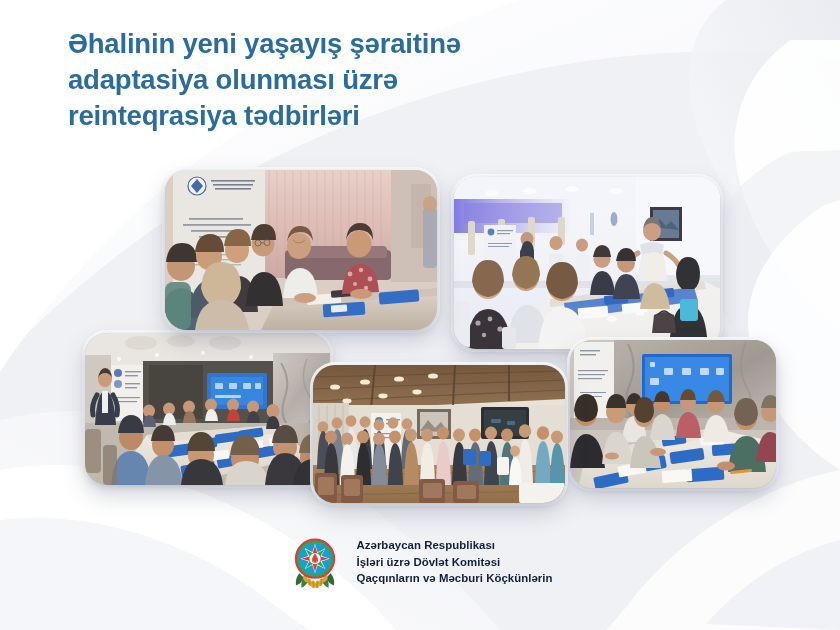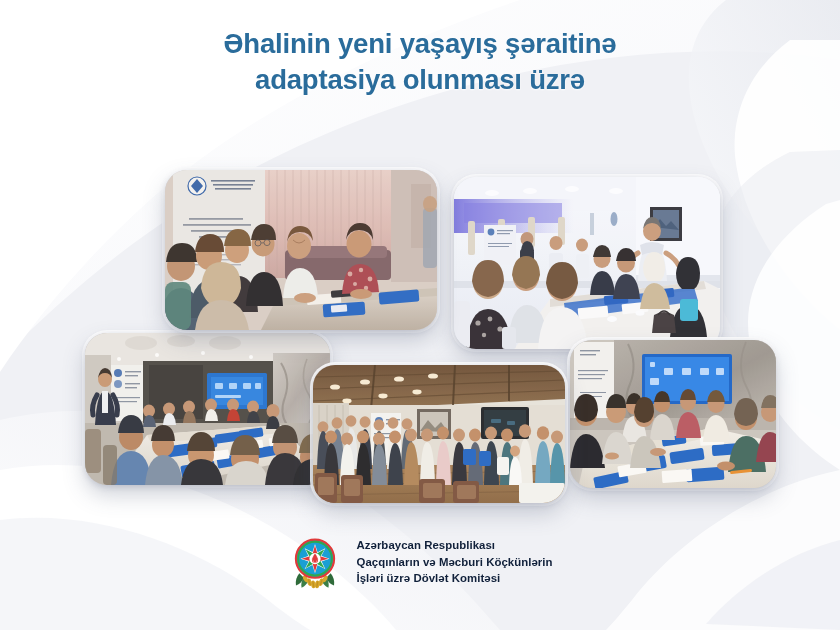--- a/index.html
+++ b/index.html
@@ -11,25 +11,25 @@
   .stage{position:relative;width:840px;height:630px;overflow:hidden;background:#eef0f4;}
 
   
   .bg-base{position:absolute;inset:0;
     background:linear-gradient(150deg,#ffffff 0%,#fbfbfd 28%,#f3f4f8 58%,#eceef3 78%,#e7e9ef 100%);}
   .bg-waves{position:absolute;inset:0;}
   .bg-waves svg{width:100%;height:100%;display:block;}
 
   
   .title{
-    position:absolute;left:0;right:0;top:26px;text-align:center;
+    position:absolute;left:0;right:0;top:26px;text-align:left;
     color:#2a6c9b;font-size:27.5px;font-weight:700;line-height:1.30;
     letter-spacing:-0.2px;
     text-shadow:0 1px 2px rgba(255,255,255,.85);
-    padding:0 98px;box-sizing:border-box;
+    padding:0 68px;box-sizing:border-box;
   }
   .title .tl{display:block;}
 
   
   .collage{position:absolute;left:0;top:0;width:840px;height:630px;}
   .photo{
     position:absolute;border-radius:22px;overflow:hidden;
     box-shadow:0 10px 22px rgba(70,80,110,.26),
                0 2px 6px rgba(70,80,110,.18),
                0 0 0 3px rgba(255,255,255,.92);
@@ -91,20 +91,21 @@
       <path d="M0,520 C96,508 198,546 268,600 C288,616 302,625 310,630 L0,630 Z" fill="#f3f4f8" opacity=".85"></path>
 
       <path d="M840,470 C760,486 680,538 632,600 C618,617 610,626 606,630 L840,630 Z" fill="#ffffff" opacity=".8"></path>
       <path d="M840,540 C790,552 738,586 706,624 L840,630 Z" fill="#eceef3" opacity=".7"></path>
     </svg>
   </div>
 
   <div class="title" style="color: rgb(42, 108, 155);">
     <span class="tl">Əhalinin yeni yaşayış şəraitinə</span>
     <span class="tl">adaptasiya olunması üzrə</span>
+    <span class="tl">reinteqrasiya tədbirləri</span>
   </div>
 
   <div class="collage">
 
     <div class="photo" id="p1" title="Women seated around a table in a meeting room with a standing banner and pink curtains" style="left: 165px; top: 170px; width: 272px; height: 160px;">
       <div class="scene">
         <svg viewBox="0 0 272 160" preserveAspectRatio="none" style="position:absolute;inset:0;width:100%;height:100%">
           <defs>
             <linearGradient id="p1curt" x1="0" y1="0" x2="0" y2="1">
               <stop offset="0%" stop-color="#e8cfc9"></stop>
@@ -795,18 +796,18 @@
 
           <circle r="10" fill="#ffffff"></circle>
           <path d="M0,-9 q5,5 4,10 q-1,5 -4,7 q-3,-2 -4,-7 q-1,-5 4,-10 z" fill="#e03a3a"></path>
           <path d="M-4,-4 q-3,5 -1,9 q1,2 3,3 q-3,-6 -2,-12 z" fill="#e03a3a"></path>
           <path d="M4,-4 q3,5 1,9 q-1,2 -3,3 q3,-6 2,-12 z" fill="#e03a3a"></path>
         </g>
       </svg>
     </div>
     <div class="org" style="color: rgb(16, 32, 58);">
       <span>Azərbaycan Respublikası</span>
+      <span>İşləri üzrə Dövlət Komitəsi</span>
       <span>Qaçqınların və Məcburi Köçkünlərin</span>
-      <span>İşləri üzrə Dövlət Komitəsi</span>
     </div>
   </div>
 
 </div>
 
 </body></html>

